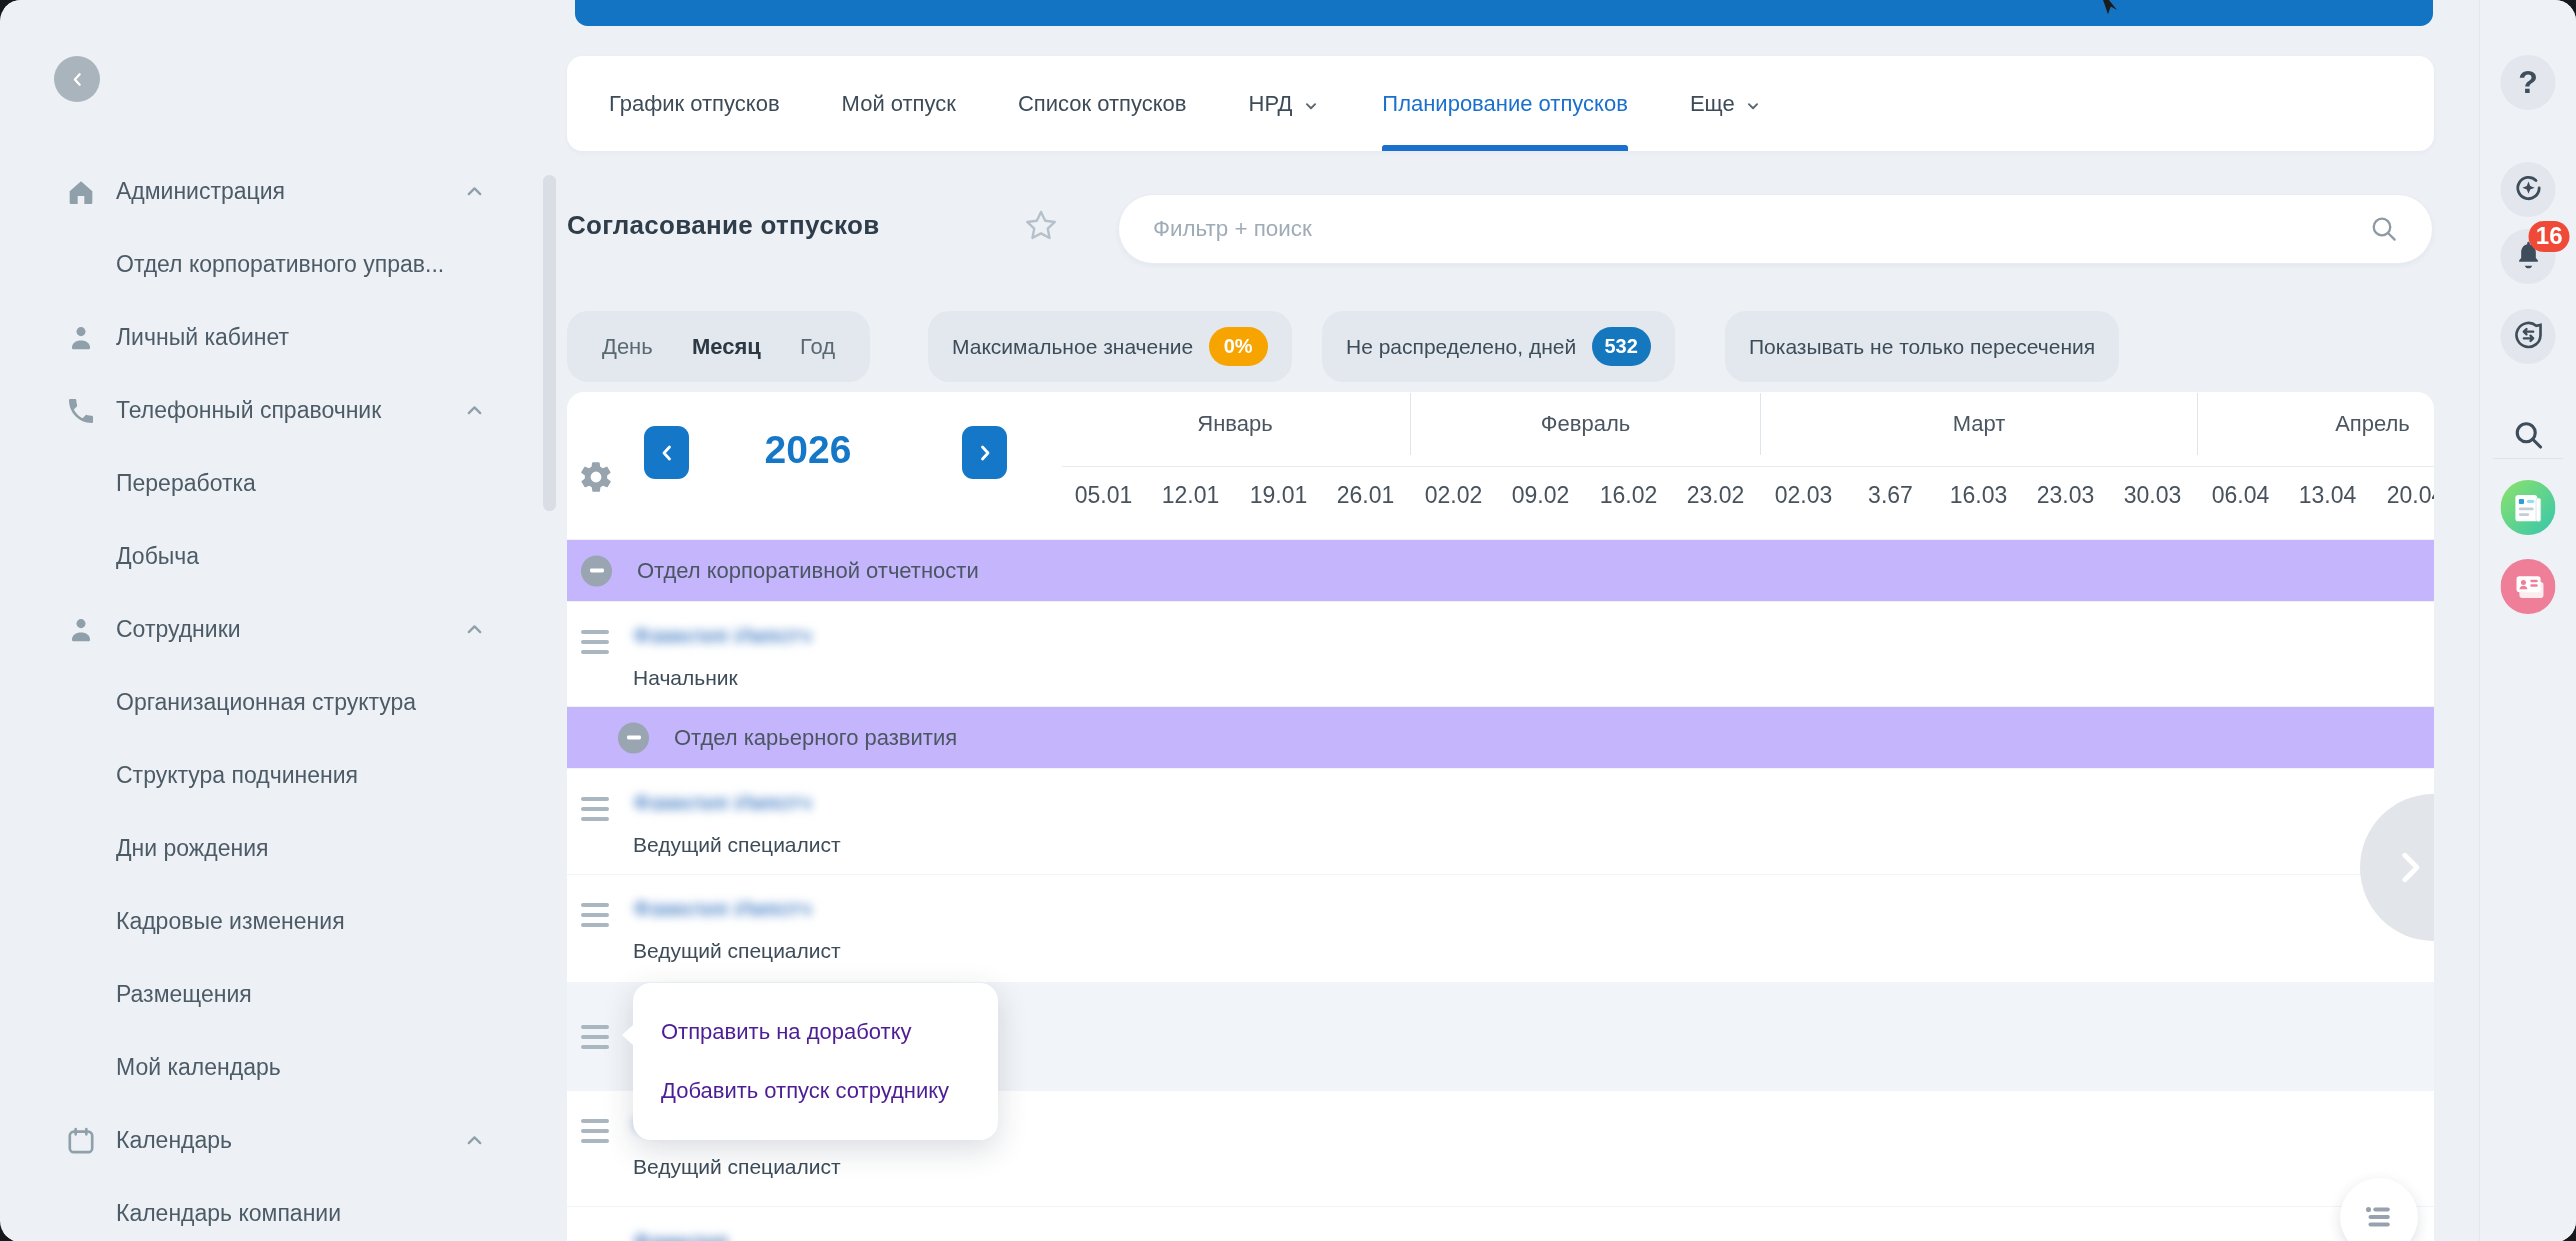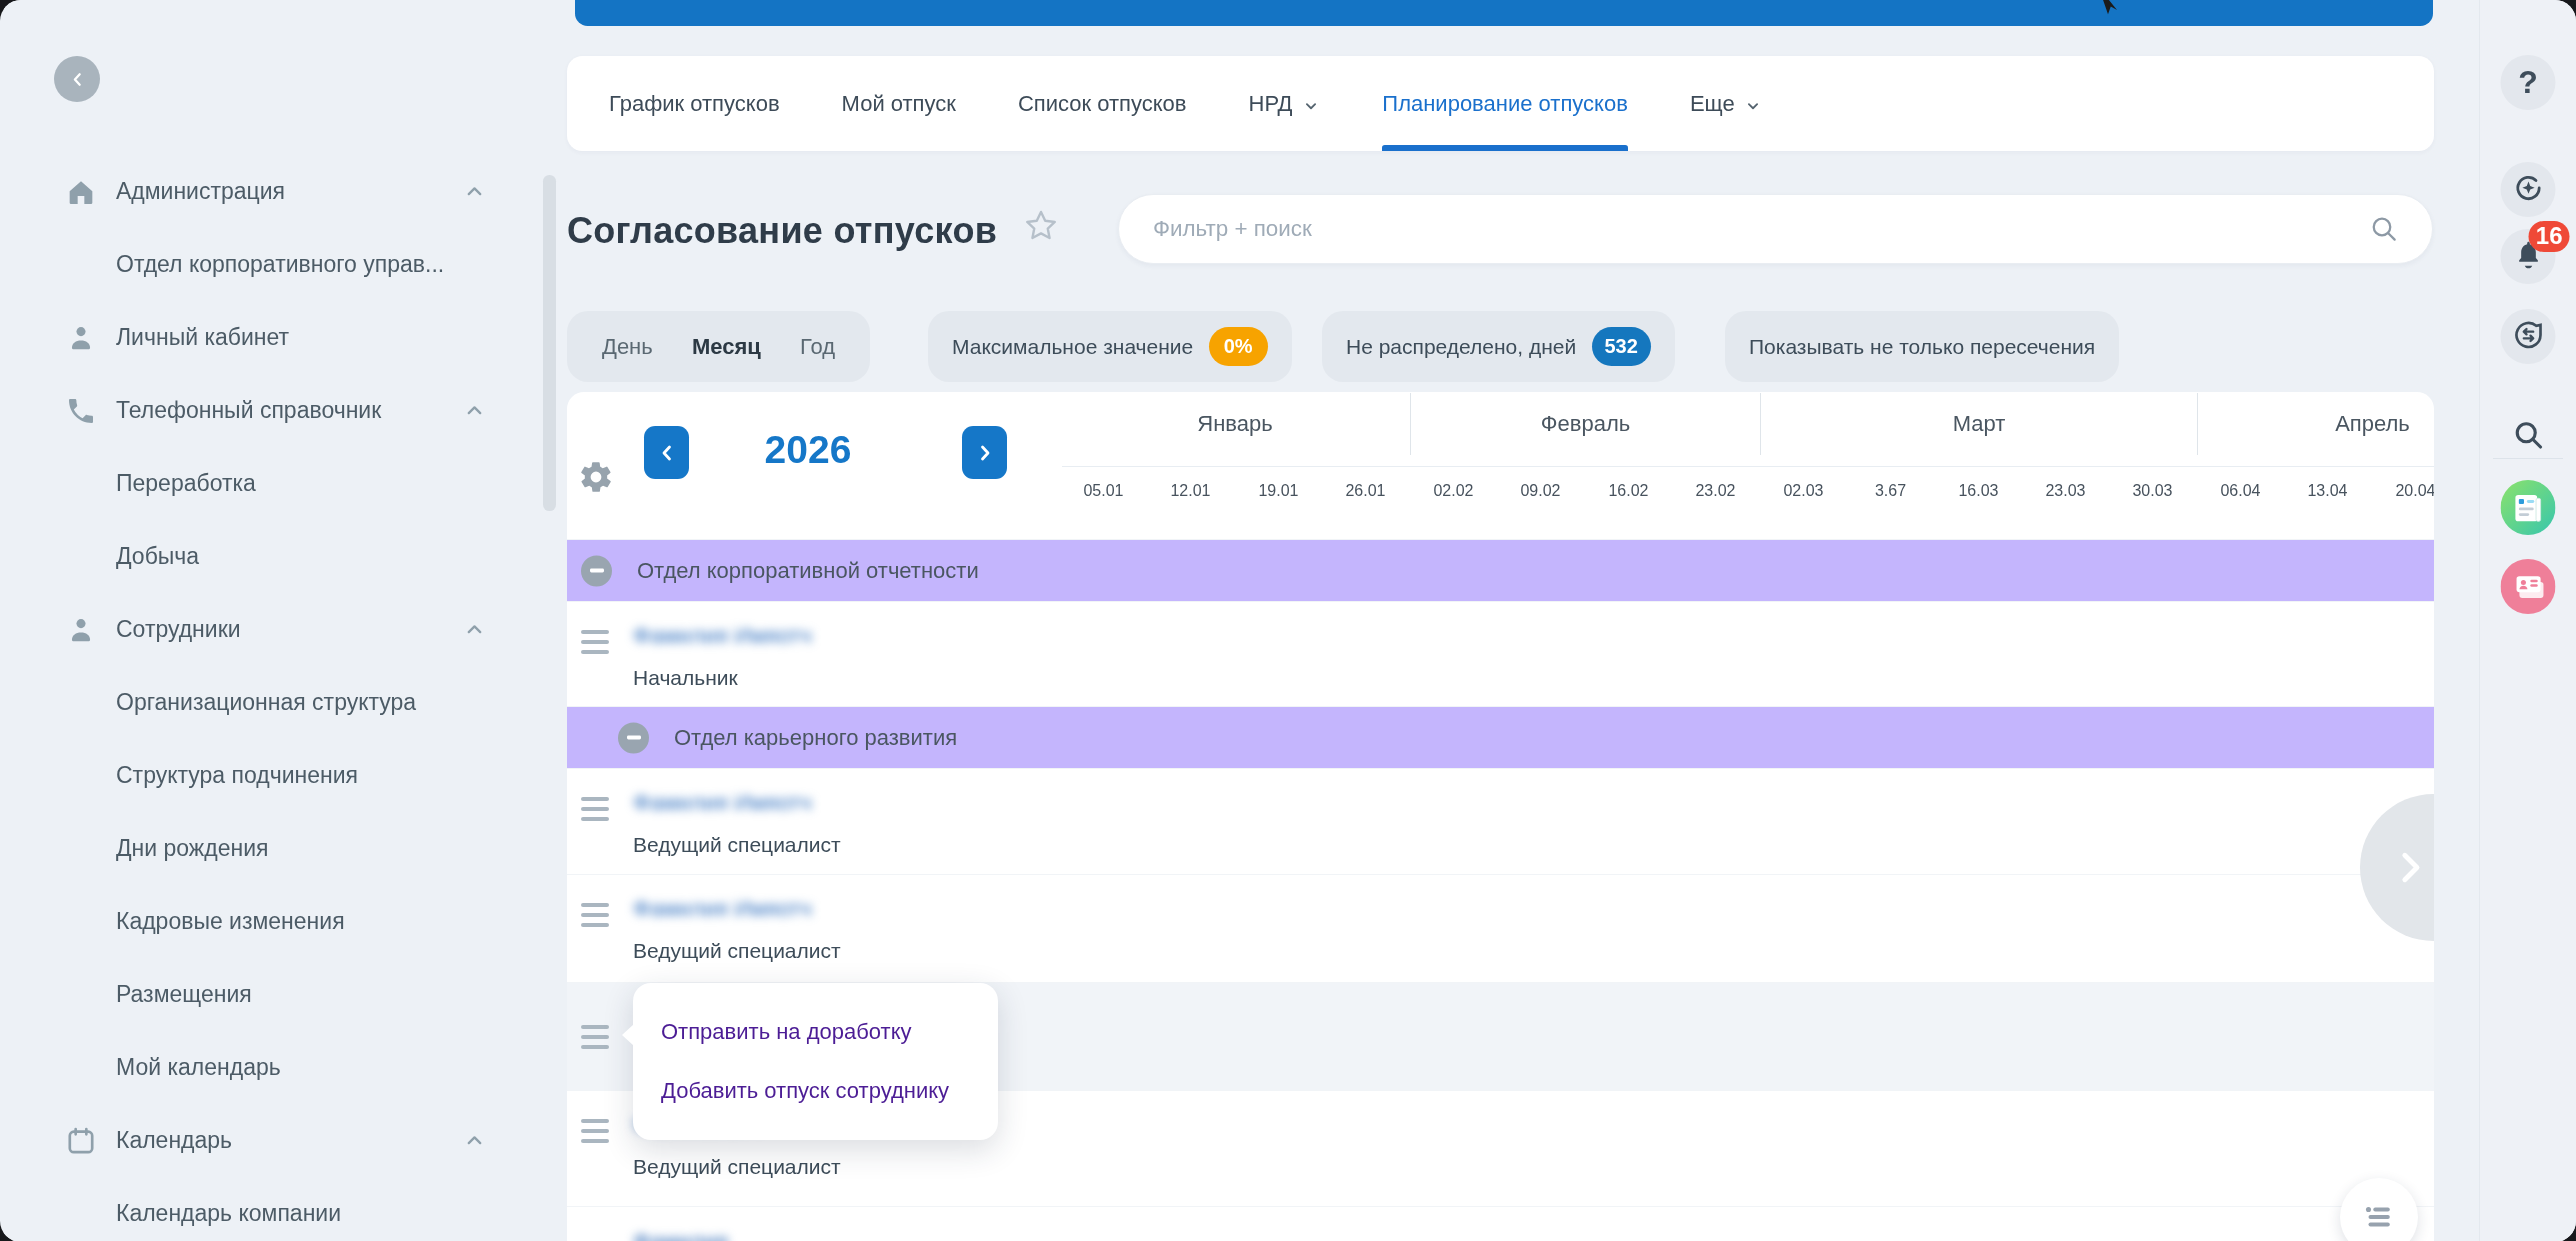--- a/index.html
+++ b/index.html
@@ -29,21 +29,21 @@
   .topbar{left:575px;top:-15.4px;width:1858px;height:41px;background:#1474c4;border-radius:12.6px;}
 
   
   .tabs-card{left:567px;top:56px;width:1867px;height:95px;background:#fff;border-radius:15.4px;box-shadow:0 1.4px 4.2px rgba(40,60,90,.04);display:flex;align-items:center;padding:0 42px;}
   .tab{position:relative;height:100%;display:flex;align-items:center;gap:9.8px;margin-right:62px;font-size:22px;color:#3d4b58;cursor:pointer;white-space:nowrap;}
   .tab.active{color:#1a70cc;}
   .tab .underline{position:absolute;left:0;right:0;bottom:0;height:6.3px;background:#1a70cc;border-radius:2.8px 2.8px 0 0;}
   .tab .dd{width:18px;height:18px;}
 
   
-  .page-title{left:567px;top:210px;font-size:36px;font-weight:600;color:#2f3c49;letter-spacing:0.3px;}
+  .page-title{left:567px;top:210px;font-size:26px;font-weight:600;color:#2f3c49;letter-spacing:0.3px;}
   .fav-star{left:1023px;top:208px;width:36px;height:36px;cursor:pointer;}
   .search-pill{left:1118px;top:194px;width:1315px;height:70px;background:#fff;border:1.4px solid #e9edf2;border-radius:36px;box-shadow:0 2.1px 5.6px rgba(40,60,90,.05);display:flex;align-items:center;padding:0 32px;}
   .search-pill input{flex:1;border:none;outline:none;font-size:22.4px;color:#3d4b58;background:transparent;}
   .search-pill input::placeholder{color:#9fabb7;}
 
   
   .toggle-group{left:567px;top:311px;height:71px;background:#e3e8ee;border-radius:21px;display:flex;align-items:center;padding:0 15.4px;}
   .toggle-opt{font-size:22px;color:#5a6872;padding:0 19.6px;cursor:pointer;}
   .toggle-opt.active{color:#2c3944;font-weight:bold;}
   .chip{top:311px;height:71px;background:#e3e8ee;border-radius:21px;display:flex;align-items:center;gap:15.4px;padding:0 24px;font-size:21px;color:#3d4c59;cursor:pointer;white-space:nowrap;}
@@ -52,21 +52,21 @@
   
   .cal-card{left:567px;top:392px;width:1867px;height:850px;background:#fff;border-radius:17px 17px 0 0;overflow:hidden;}
   .gear-btn{left:11.2px;top:67px;width:36px;height:36px;cursor:pointer;}
   .year-nav-btn{top:34px;width:45px;height:53px;border-radius:11.2px;background:#1577c8;border:none;display:flex;align-items:center;justify-content:center;cursor:pointer;}
   .year-label{left:178px;top:36px;width:126px;text-align:center;font-size:39px;font-weight:bold;color:#1577c8;}
 
   .months-wrap{left:493px;top:0;right:0;height:147px;overflow:hidden;}
   .month-cell{position:absolute;top:1.4px;height:62px;display:flex;align-items:center;justify-content:center;font-size:22px;color:#4a5661;border-left:1.4px solid #dfe5ea;}
   .month-cell.first{border-left:none;}
   .dates-hr{position:absolute;left:2.1px;top:74px;right:-140px;height:1.4px;background:#e8edf2;}
-  .date-cell{position:absolute;top:90px;width:87px;text-align:center;font-size:16px;color:#47525d;}
+  .date-cell{position:absolute;top:90px;width:87px;text-align:center;font-size:23px;color:#47525d;}
 
   .rows{left:0;top:147px;right:0;}
   .row{position:relative;width:1867px;border-top:1.4px solid #f1f4f7;}
   .row.group{background:#c4b5fd;}
   .row.hover{background:#f1f4f8;}
   .minus-circle{position:absolute;width:31px;height:31px;border-radius:50%;background:#99a5b0;top:50%;transform:translateY(-50%);display:flex;align-items:center;justify-content:center;cursor:pointer;}
   .minus-circle::after{content:"";width:14px;height:3.5px;background:#fff;border-radius:1.4px;}
   .group-label{position:absolute;top:50%;transform:translateY(-50%);font-size:22px;color:#4a5661;}
   .drag-handle{position:absolute;left:14px;top:28px;width:28px;height:24px;display:flex;flex-direction:column;justify-content:space-between;cursor:grab;}
   .drag-handle i{display:block;height:4.2px;border-radius:2.1px;background:#aab6c0;}

